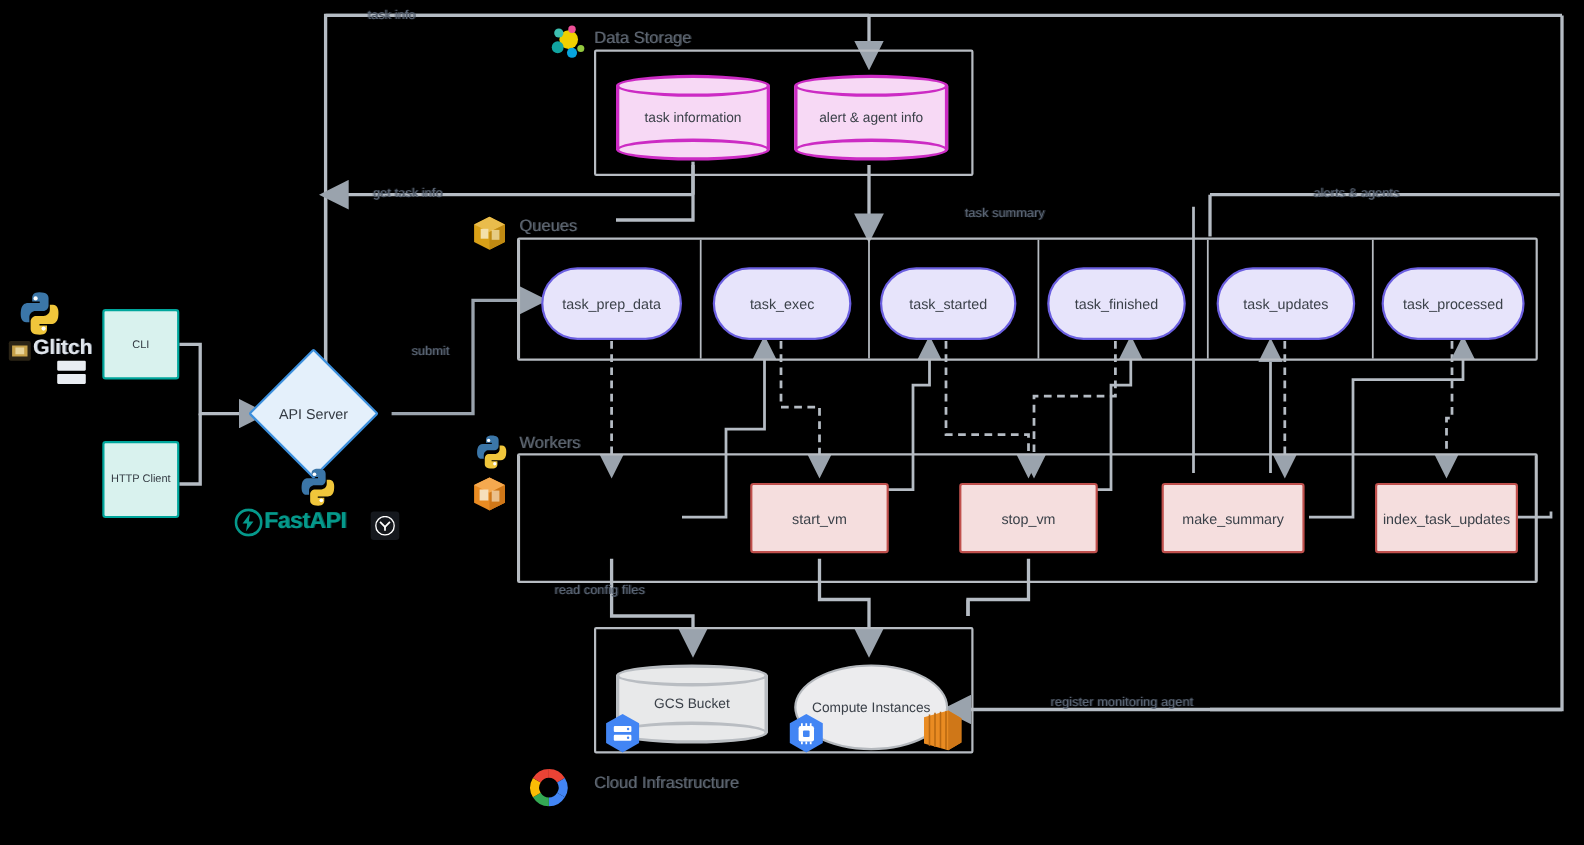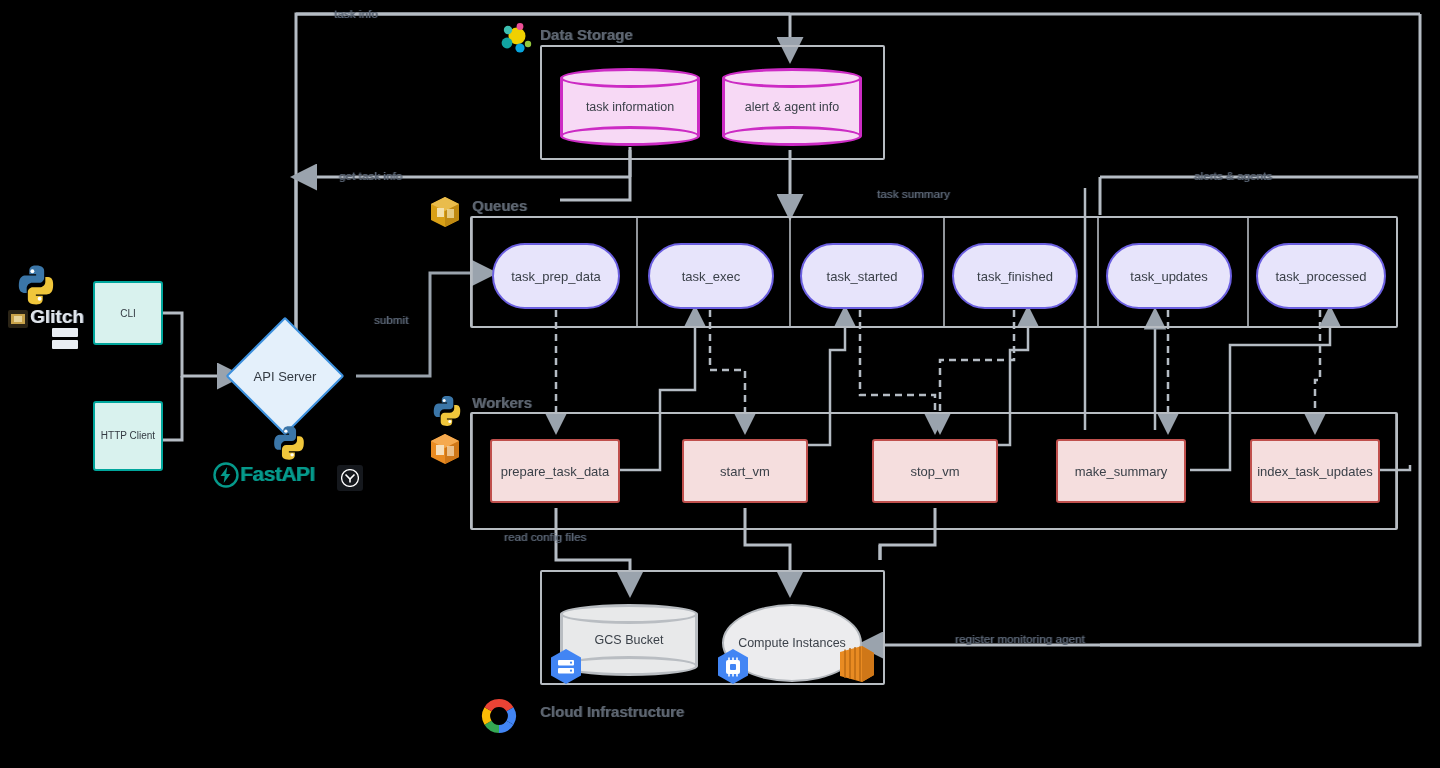--- a/index.html
+++ b/index.html
@@ -95,21 +95,21 @@
   .group-box {
     position: absolute;
     border: 2px solid #b7bcc2;
     background: transparent;
     border-radius: 2px;
   }
   .group-title {
     position: absolute;
     color: #5d6570;
     font-size: 15px;
-    font-weight: 700;
+    font-weight: 400;
     white-space: nowrap;
     text-shadow: 1px 0 0 rgba(90,100,112,.55);
   }
 
   
   .edge-label {
     position: absolute;
     color: #5b6675;
     font-size: 11.5px;
     white-space: nowrap;
@@ -359,23 +359,20 @@
   <div class="node queue-node" style="left:952px; top:243px; width:126px; height:66px;">
     <span>task_finished</span>
   </div>
   <div class="node queue-node" style="left:1106px; top:243px; width:126px; height:66px;">
     <span>task_updates</span>
   </div>
   <div class="node queue-node" style="left:1256px; top:243px; width:130px; height:66px;">
     <span>task_processed</span>
   </div>
 
-  <div class="node worker-node" style="left:490px; top:439px; width:130px; height:64px;">
-    <span>prepare_task_data</span>
-  </div>
   <div class="node worker-node" style="left:682px; top:439px; width:126px; height:64px;">
     <span>start_vm</span>
   </div>
   <div class="node worker-node" style="left:872px; top:439px; width:126px; height:64px;">
     <span>stop_vm</span>
   </div>
   <div class="node worker-node" style="left:1056px; top:439px; width:130px; height:64px;">
     <span>make_summary</span>
   </div>
   <div class="node worker-node" style="left:1250px; top:439px; width:130px; height:64px;">

